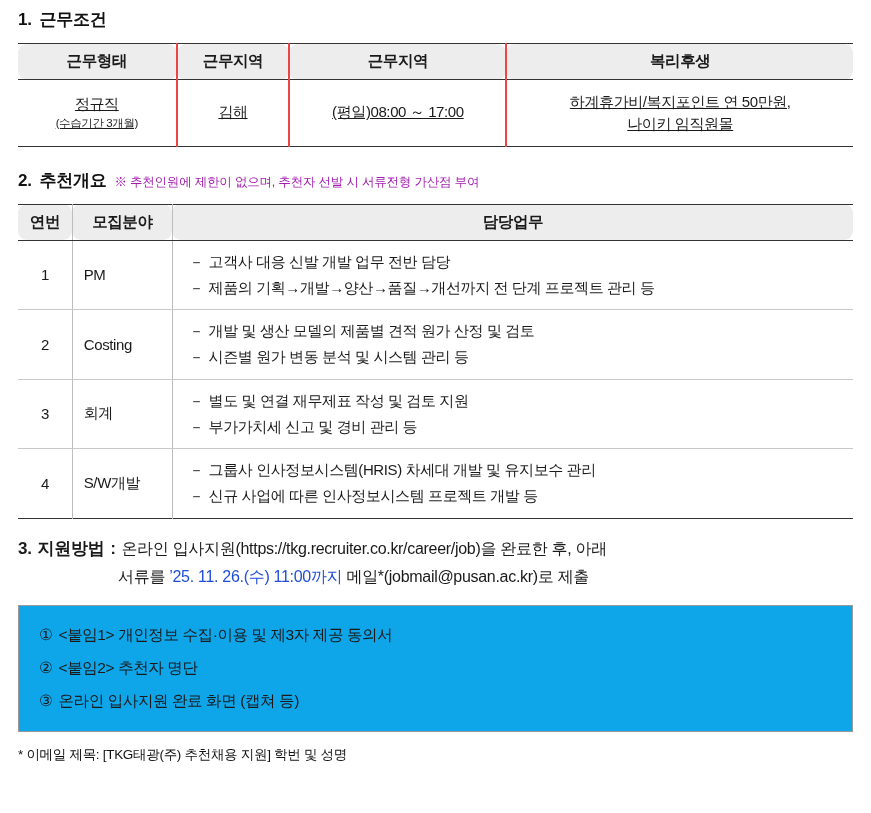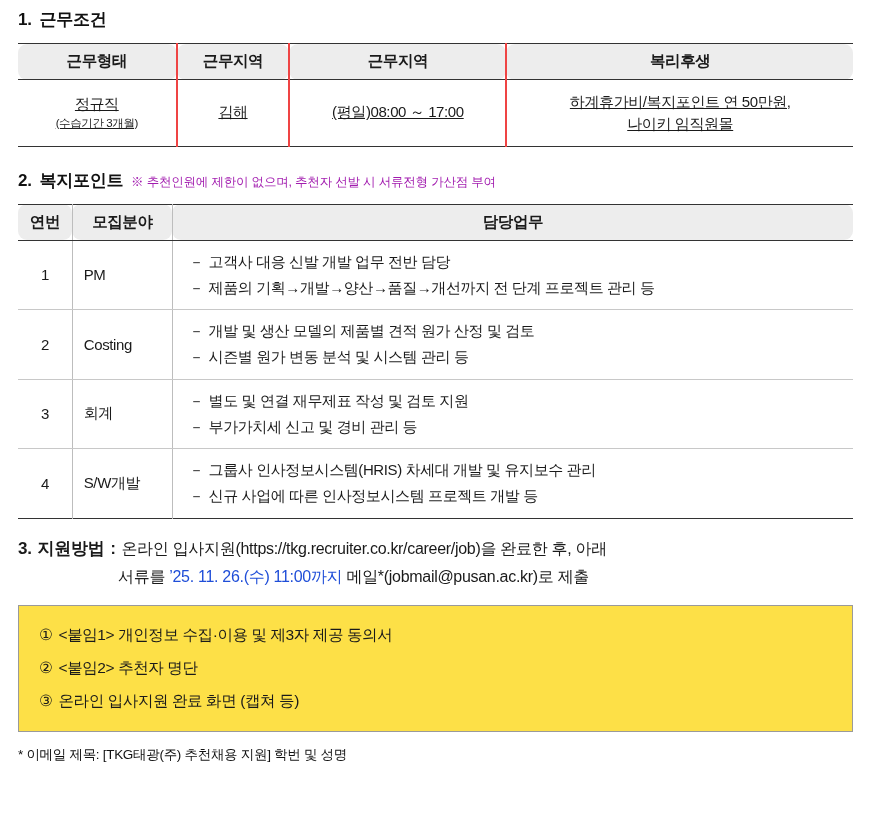--- a/index.html
+++ b/index.html
@@ -117,21 +117,21 @@
   }
   .hl {
     color: #1f4ed8;
     font-weight: normal;
   }
 
   
   .attach-box {
     margin-top: 14px;
     border: 1.2px solid #9a9a9a;
-    background: #fde047;
+    background: #0ea5e9;
     padding: 12px 20px 14px 20px;
   }
   .attach-item {
     font-size: 15.5px;
     letter-spacing: -0.4px;
     line-height: 1.5;
     padding: 5px 0;
   }
   .attach-item .circ { margin-right: 6px; }
 
@@ -185,21 +185,21 @@
           <div>나이키 임직원몰</div>
         </td>
       </tr>
     </tbody>
   </table>
 
   <div class="spacer-22"></div>
 
   <div class="sec-head">
     <span class="num">2.</span>
-    <span>복지포인트</span>
+    <span>추천개요</span>
     <span class="sec-note">※  추천인원에 제한이 없으며, 추천자 선발 시 서류전형  가산점 부여</span>
   </div>
 
   <div class="spacer-12"></div>
 
   <table class="tbl2">
     <colgroup>
       <col style="width:6.5%">
         <col style="width:12%">
         <col style="width:81.5%">

